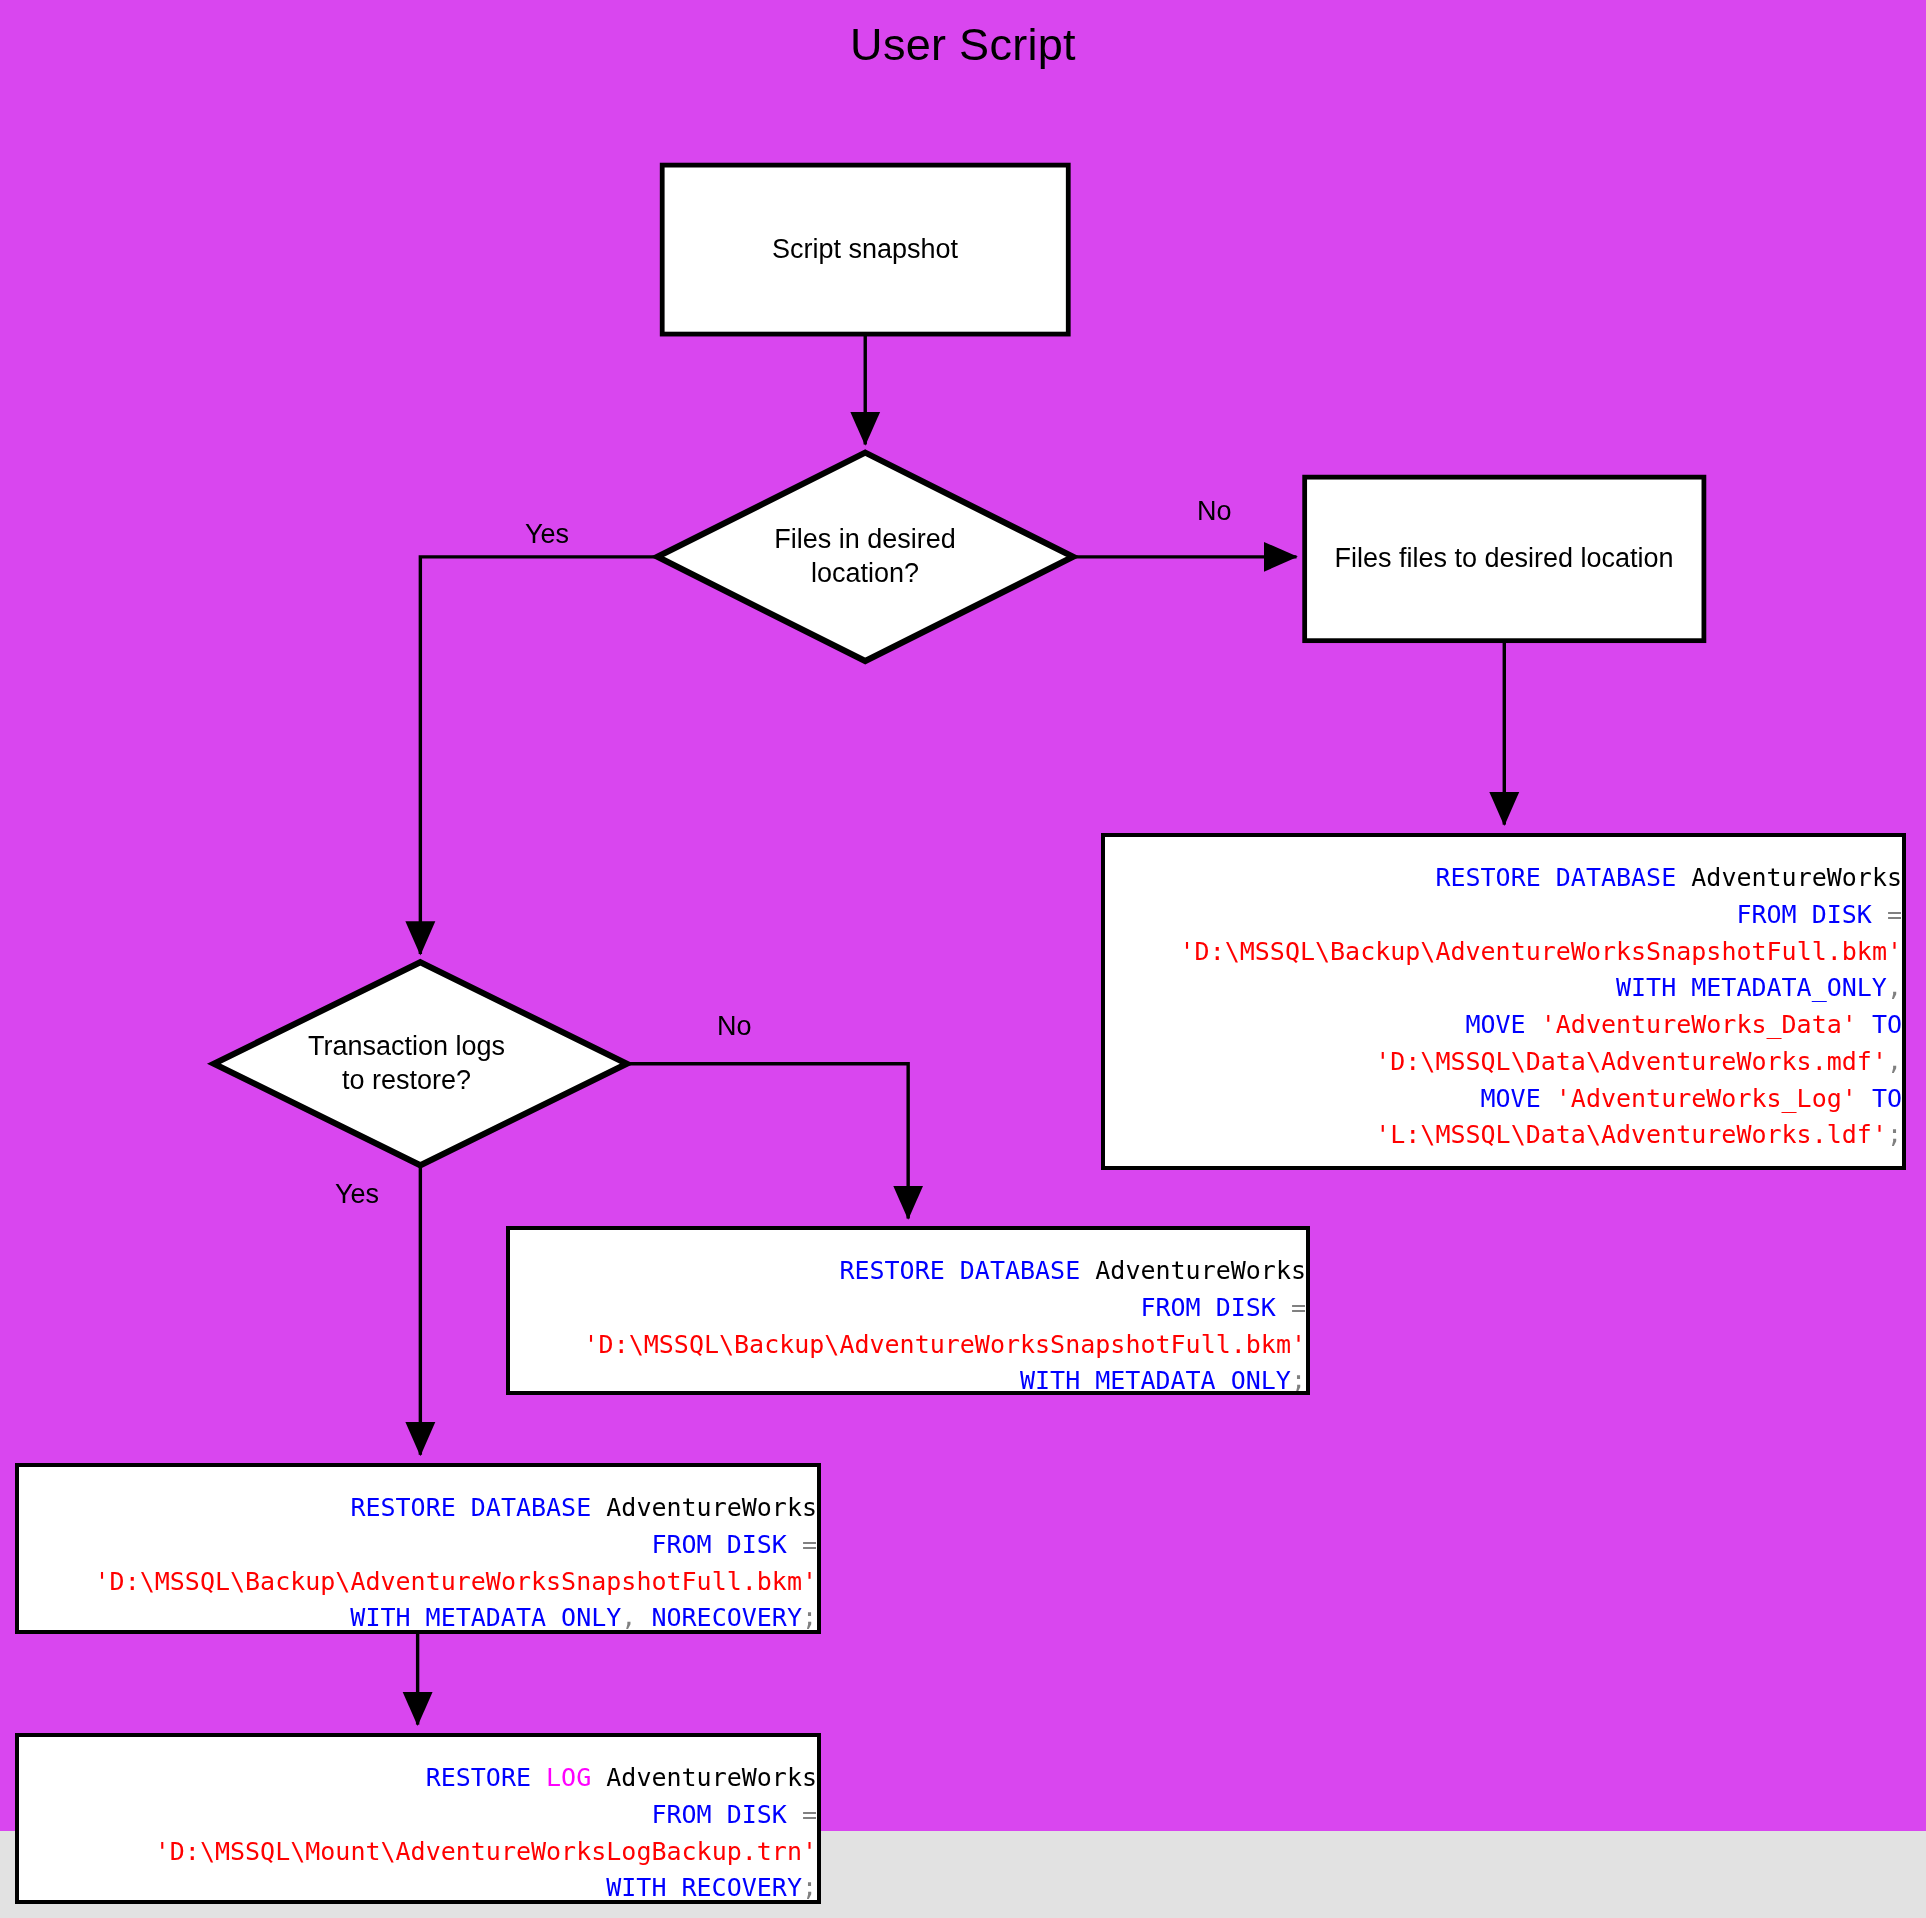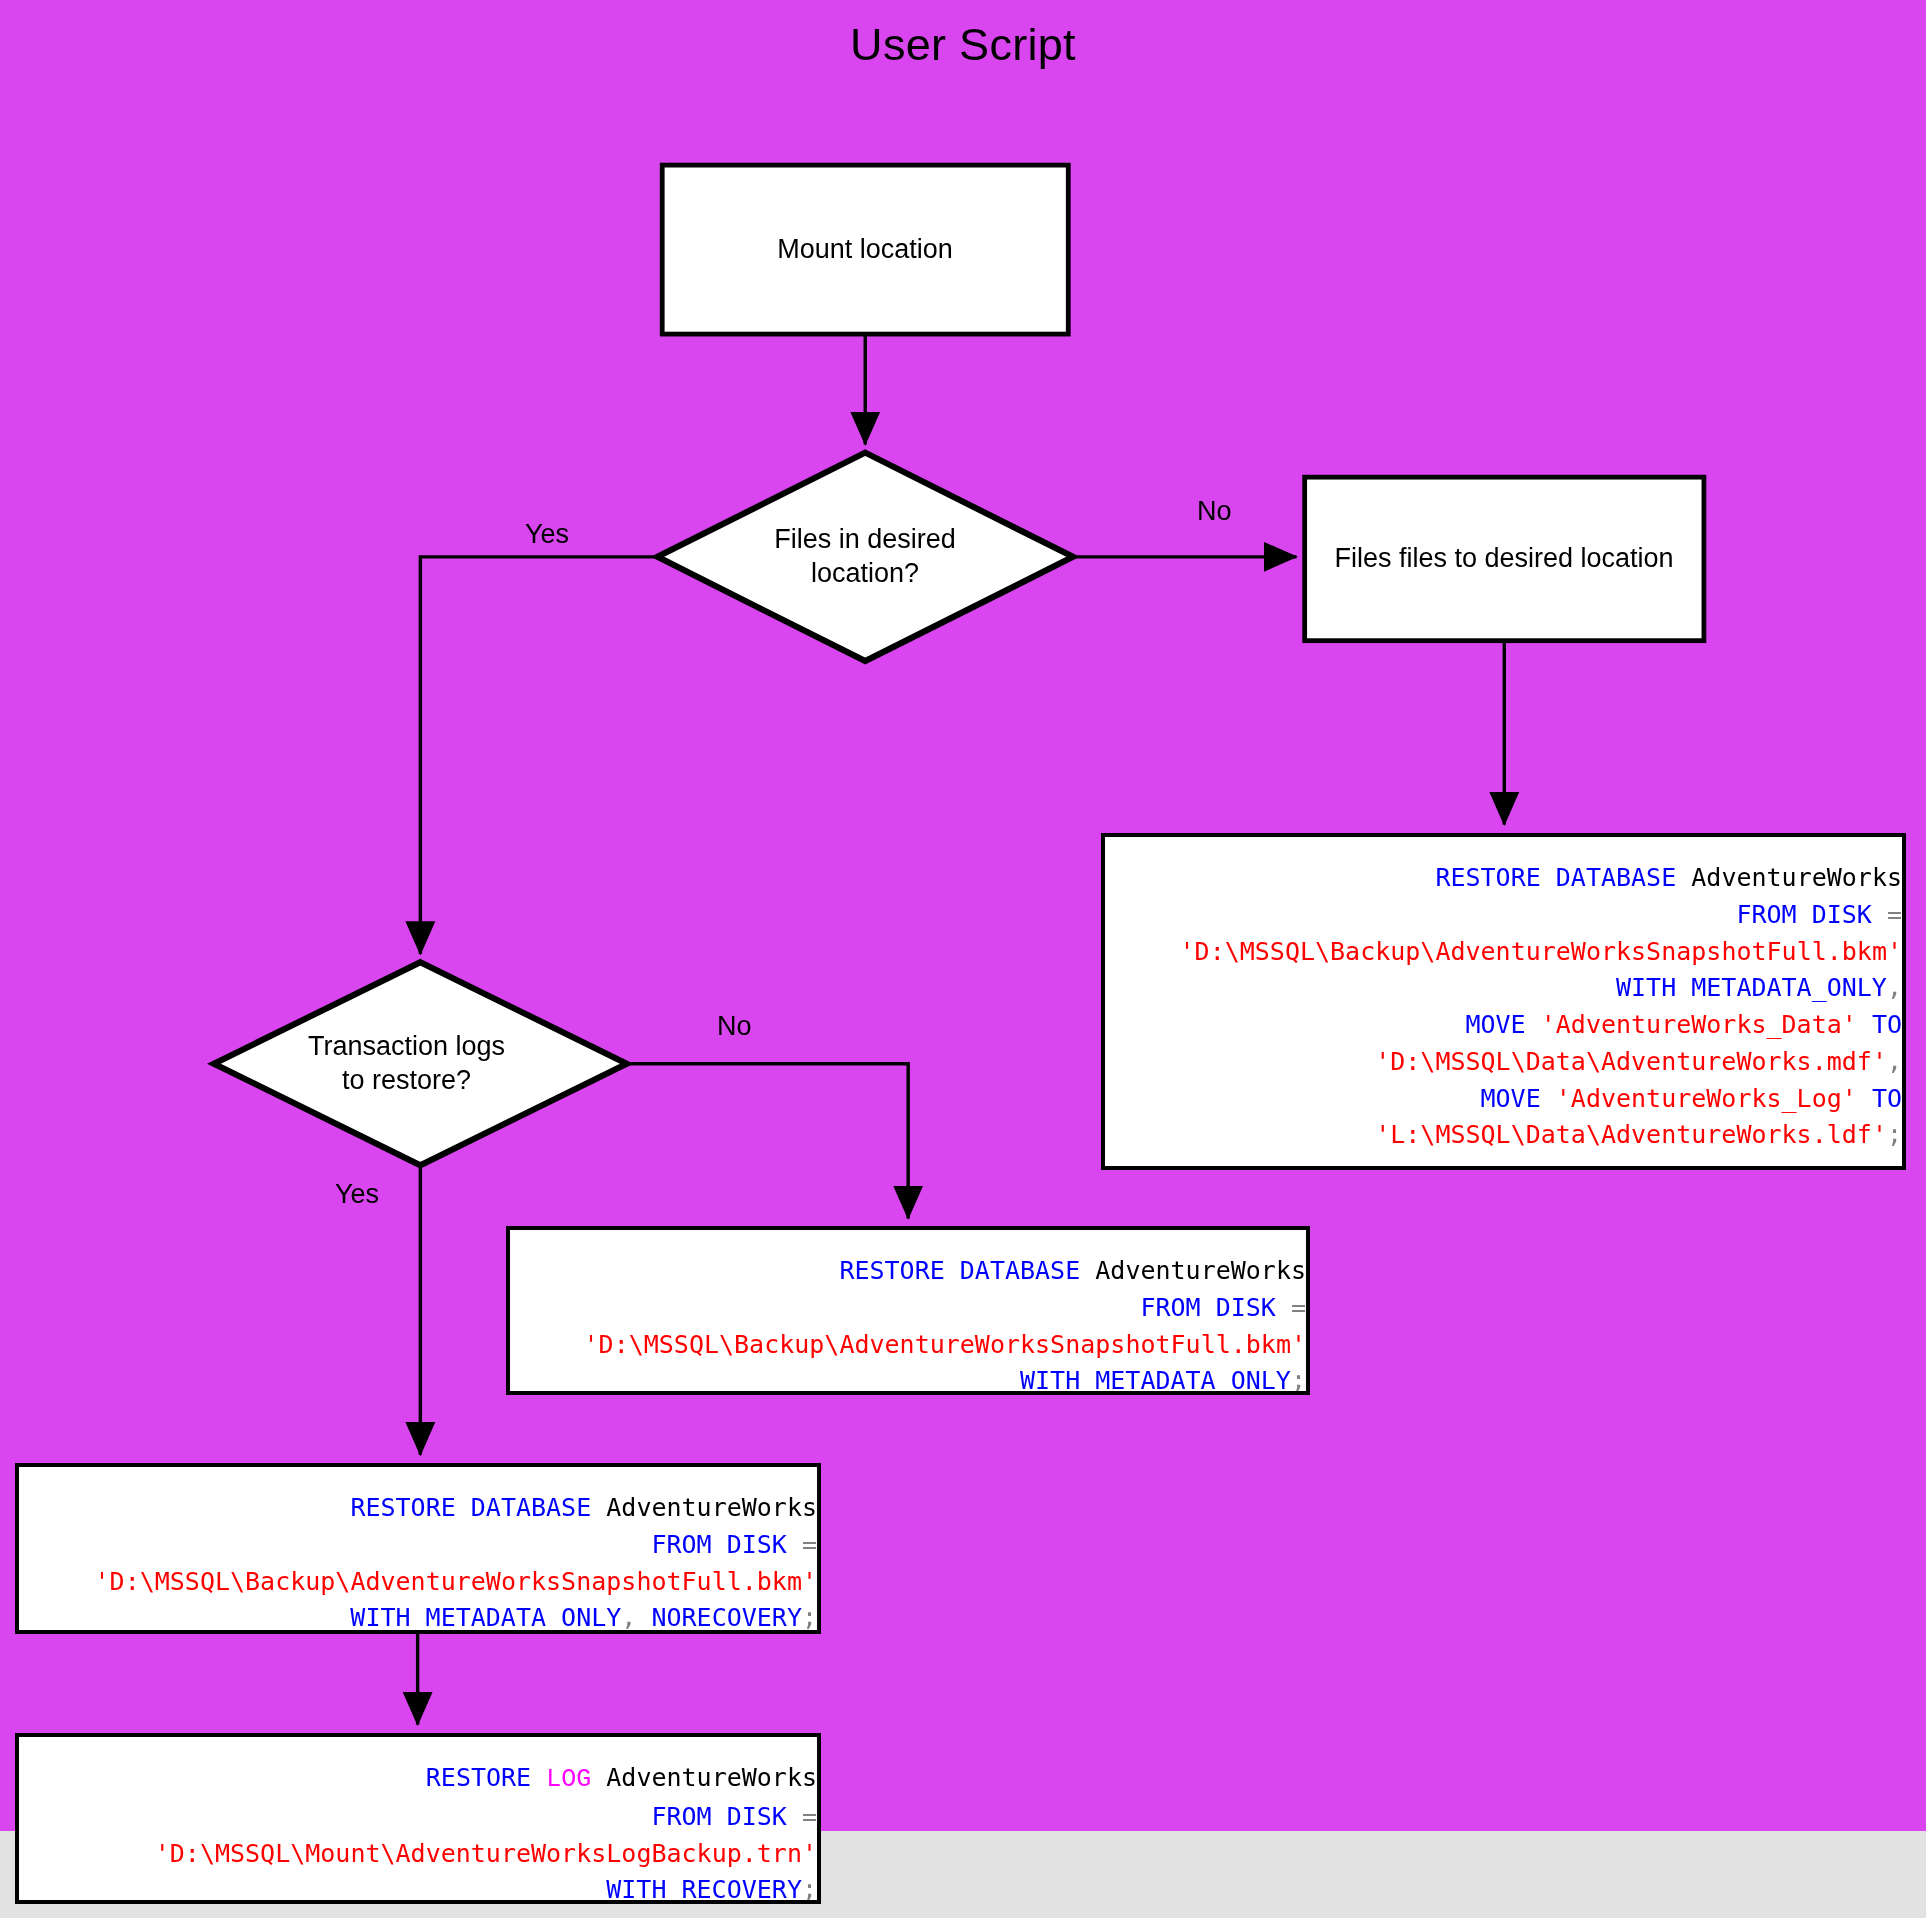--- a/index.html
+++ b/index.html
@@ -66,21 +66,21 @@
   }
   .code-inner {
     font-family: "DejaVu Sans Mono", monospace;
     font-size: 25px;
     line-height: 1.47;
     white-space: pre;
     padding: 23px 0 19px 23px;
     text-align: right;
   }
   .kw  { color: #0000ff; }
-  .kwm { color: #ff00ff; font-family: Liberation Mono, monospace; }
+  .kwm { color: #ff00ff; }
   .str { color: #ff0000; }
   .idn { color: #000000; }
   .pun { color: #808080; }
 </style>
 </head>
 <body>
 
 <div id="flow-root">
 
   <div class="page-title">User Script</div>
@@ -108,21 +108,21 @@
 
     <path d="M2208,940 L2208,1210" stroke="#000000" stroke-width="5" fill="none" marker-end="url(#arrow)"></path>
 
     <path d="M920,1561 L1333,1561 L1333,1788" stroke="#000000" stroke-width="5" fill="none" marker-end="url(#arrow)"></path>
 
     <path d="M617,1710 L617,2135" stroke="#000000" stroke-width="5" fill="none" marker-end="url(#arrow)"></path>
 
     <path d="M613,2398 L613,2531" stroke="#000000" stroke-width="5" fill="none" marker-end="url(#arrow)"></path>
   </svg>
 
-  <div class="shape-text" style="left:662px; top:165px; width:406px; height:169px;">Mount location</div>
+  <div class="shape-text" style="left:662px; top:165px; width:406px; height:169px;">Script snapshot</div>
 
   <div class="shape-text" style="left:756px; top:475px; width:218px; height:164px;">Files in desired location?</div>
 
   <div class="shape-text" style="left:1318px; top:477px; width:372px; height:164px;">Files files to desired location</div>
 
   <div class="shape-text" style="left:301px; top:982px; width:211px; height:164px;">Transaction logs to restore?</div>
 
   <div class="edge-label" style="left:525px; top:519px;">Yes</div>
   <div class="edge-label" style="left:1197px; top:496px;">No</div>
   <div class="edge-label" style="left:717px; top:1011px;">No</div>

